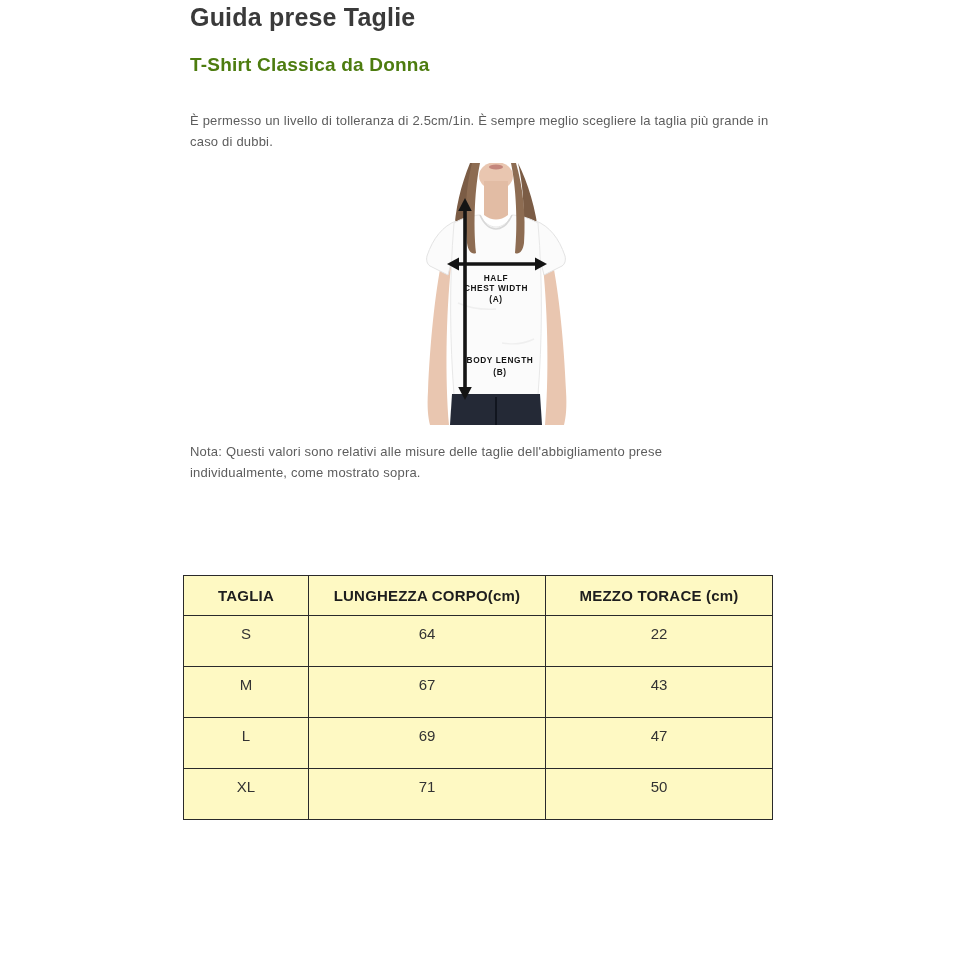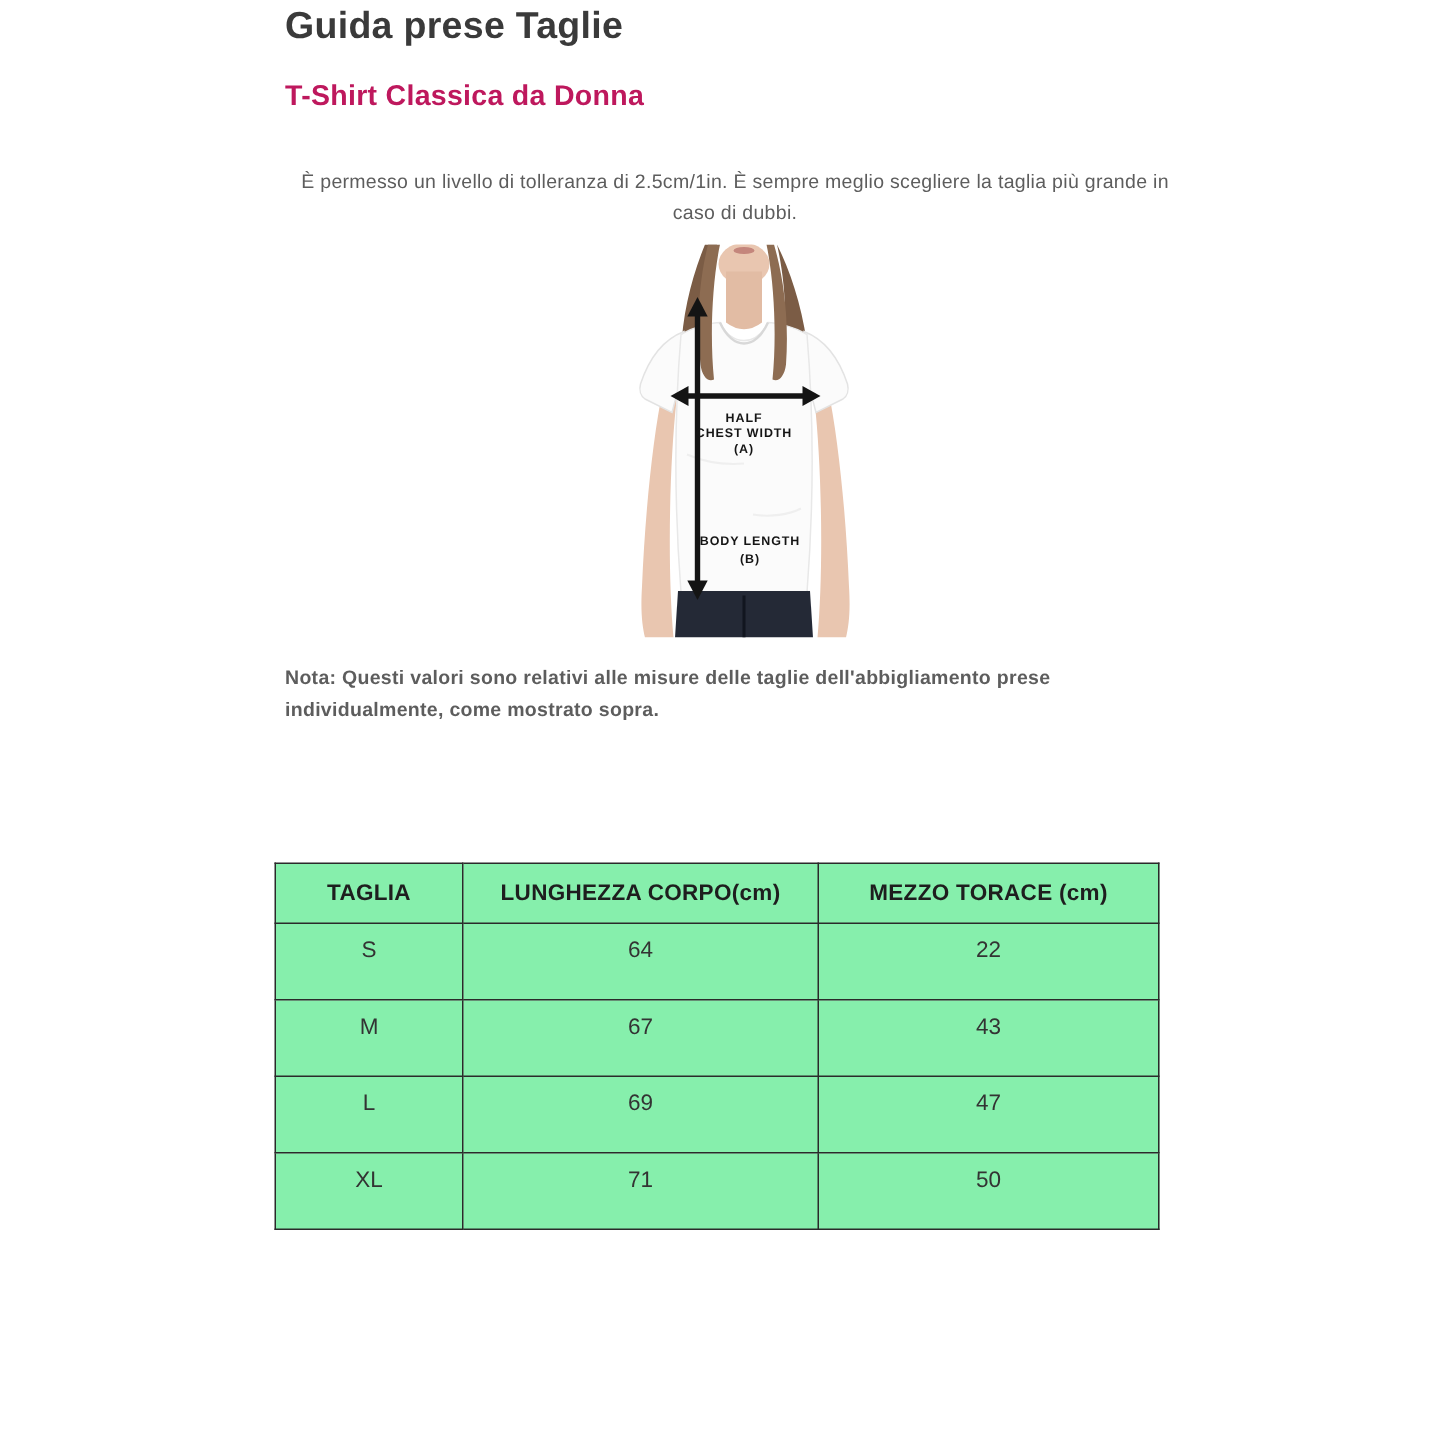--- a/index.html
+++ b/index.html
@@ -7,45 +7,45 @@
   html,body { background:#ffffff; }
   body { font-family:"Liberation Sans", sans-serif; }
   .page { position:relative; width:960px; height:960px; background:#ffffff; overflow:hidden; }
 
   .title {
     position:absolute; left:190px; top:3px;
     font-size:25px; font-weight:600; color:#3a3a3a; letter-spacing:.2px;
   }
   .subtitle {
     position:absolute; left:190px; top:54px;
-    font-size:19px; font-weight:700; color:#be185d; letter-spacing:.2px;
+    font-size:19px; font-weight:700; color:#4d7c0f; letter-spacing:.2px;
   }
   .bodytext {
     position:absolute; left:190px;
     font-size:13px; line-height:21px; color:#5d5d5d; letter-spacing:.2px;
   }
-  .tolerance { top:110px; width:600px;text-align:center; }
-  .note      { top:441px; width:545px;font-weight:bold; }
+  .tolerance { top:110px; width:600px; }
+  .note      { top:441px; width:545px; }
 
   .figure {
     position:absolute; left:392px; top:163px; width:210px; height:262px;
   }
   .figure svg { display:block; width:210px; height:262px; }
   .diagram-label {
     font-family:"Liberation Sans", sans-serif;
     font-size:8.3px; font-weight:700; fill:#151515; letter-spacing:.6px;
   }
 
   table.size-table {
     position:absolute; left:183px; top:575px; width:589px;
     border-collapse:collapse; table-layout:fixed;
     font-family:"Liberation Sans", sans-serif;
   }
   .size-table th, .size-table td {
-    border:1.5px solid #2a2a2a; text-align:center; background:#86efac;
+    border:1.5px solid #2a2a2a; text-align:center; background:#fef9c3;
   }
   .size-table th {
     height:40px; font-size:15px; font-weight:700; color:#1e1e1e;
     vertical-align:middle; letter-spacing:.2px;
   }
   .size-table td {
     height:51px; font-size:15px; color:#333333;
     vertical-align:top; padding-top:9px;
   }
   .col-taglia { width:125px; }

